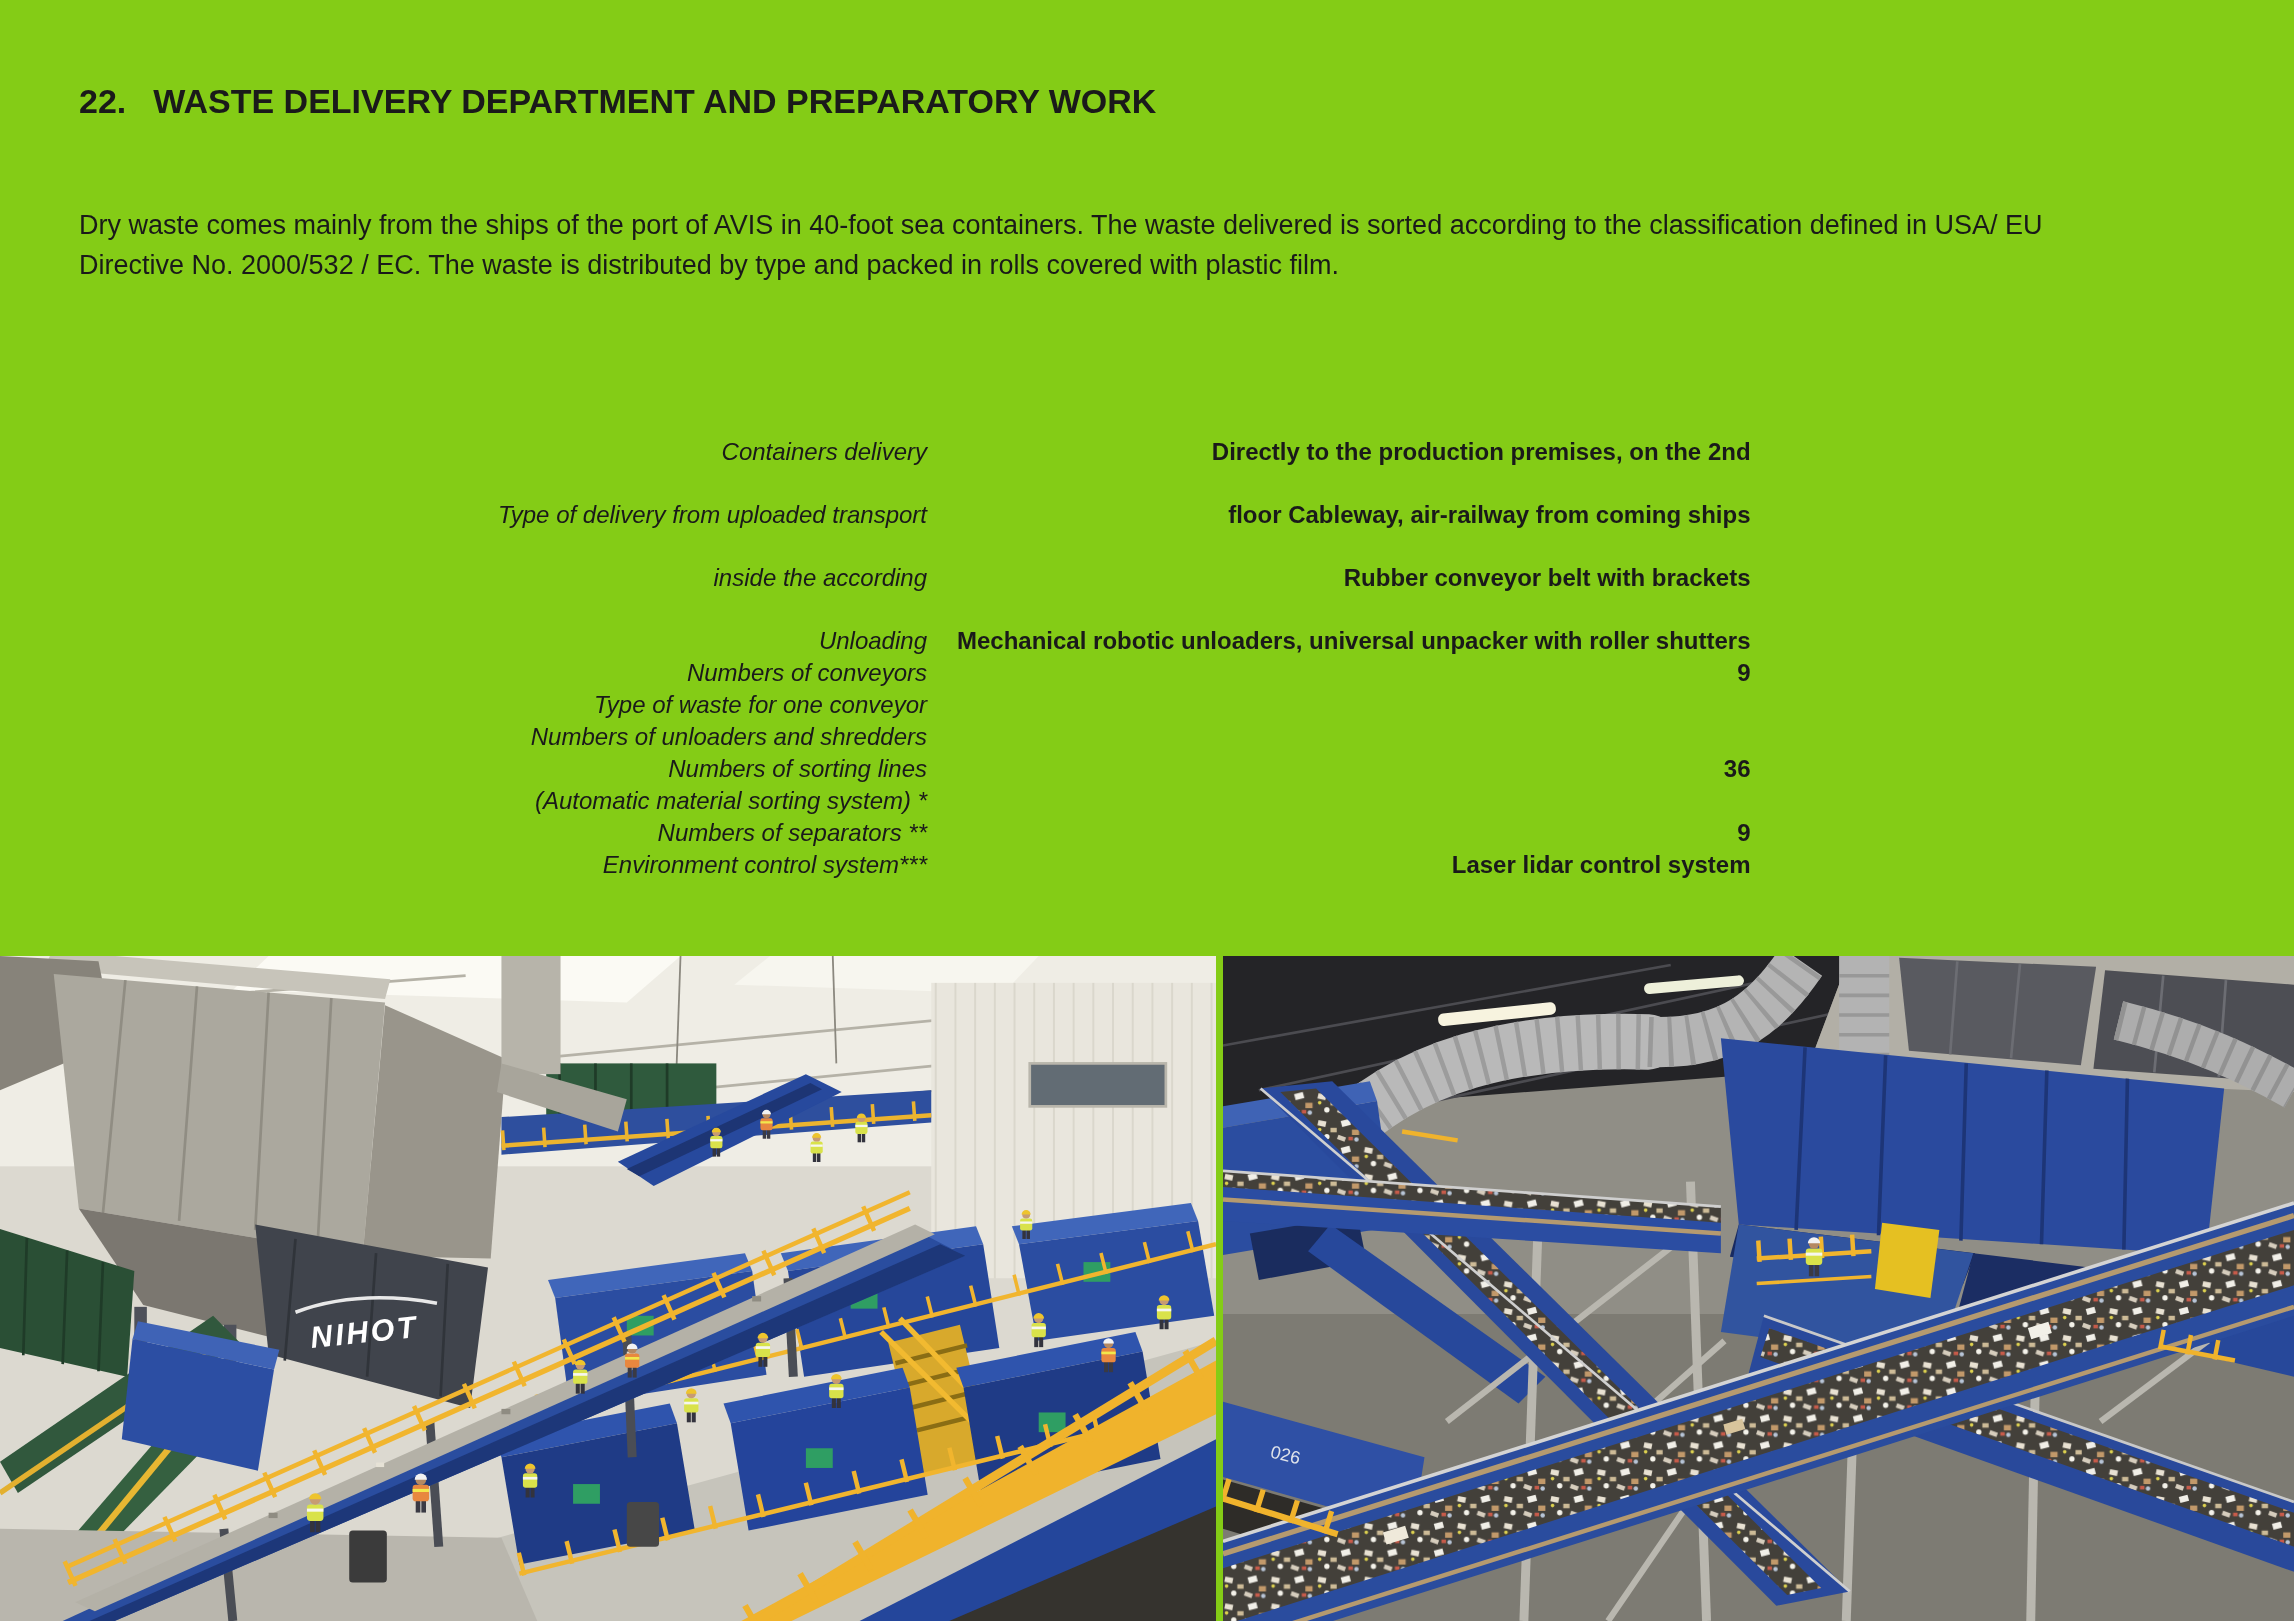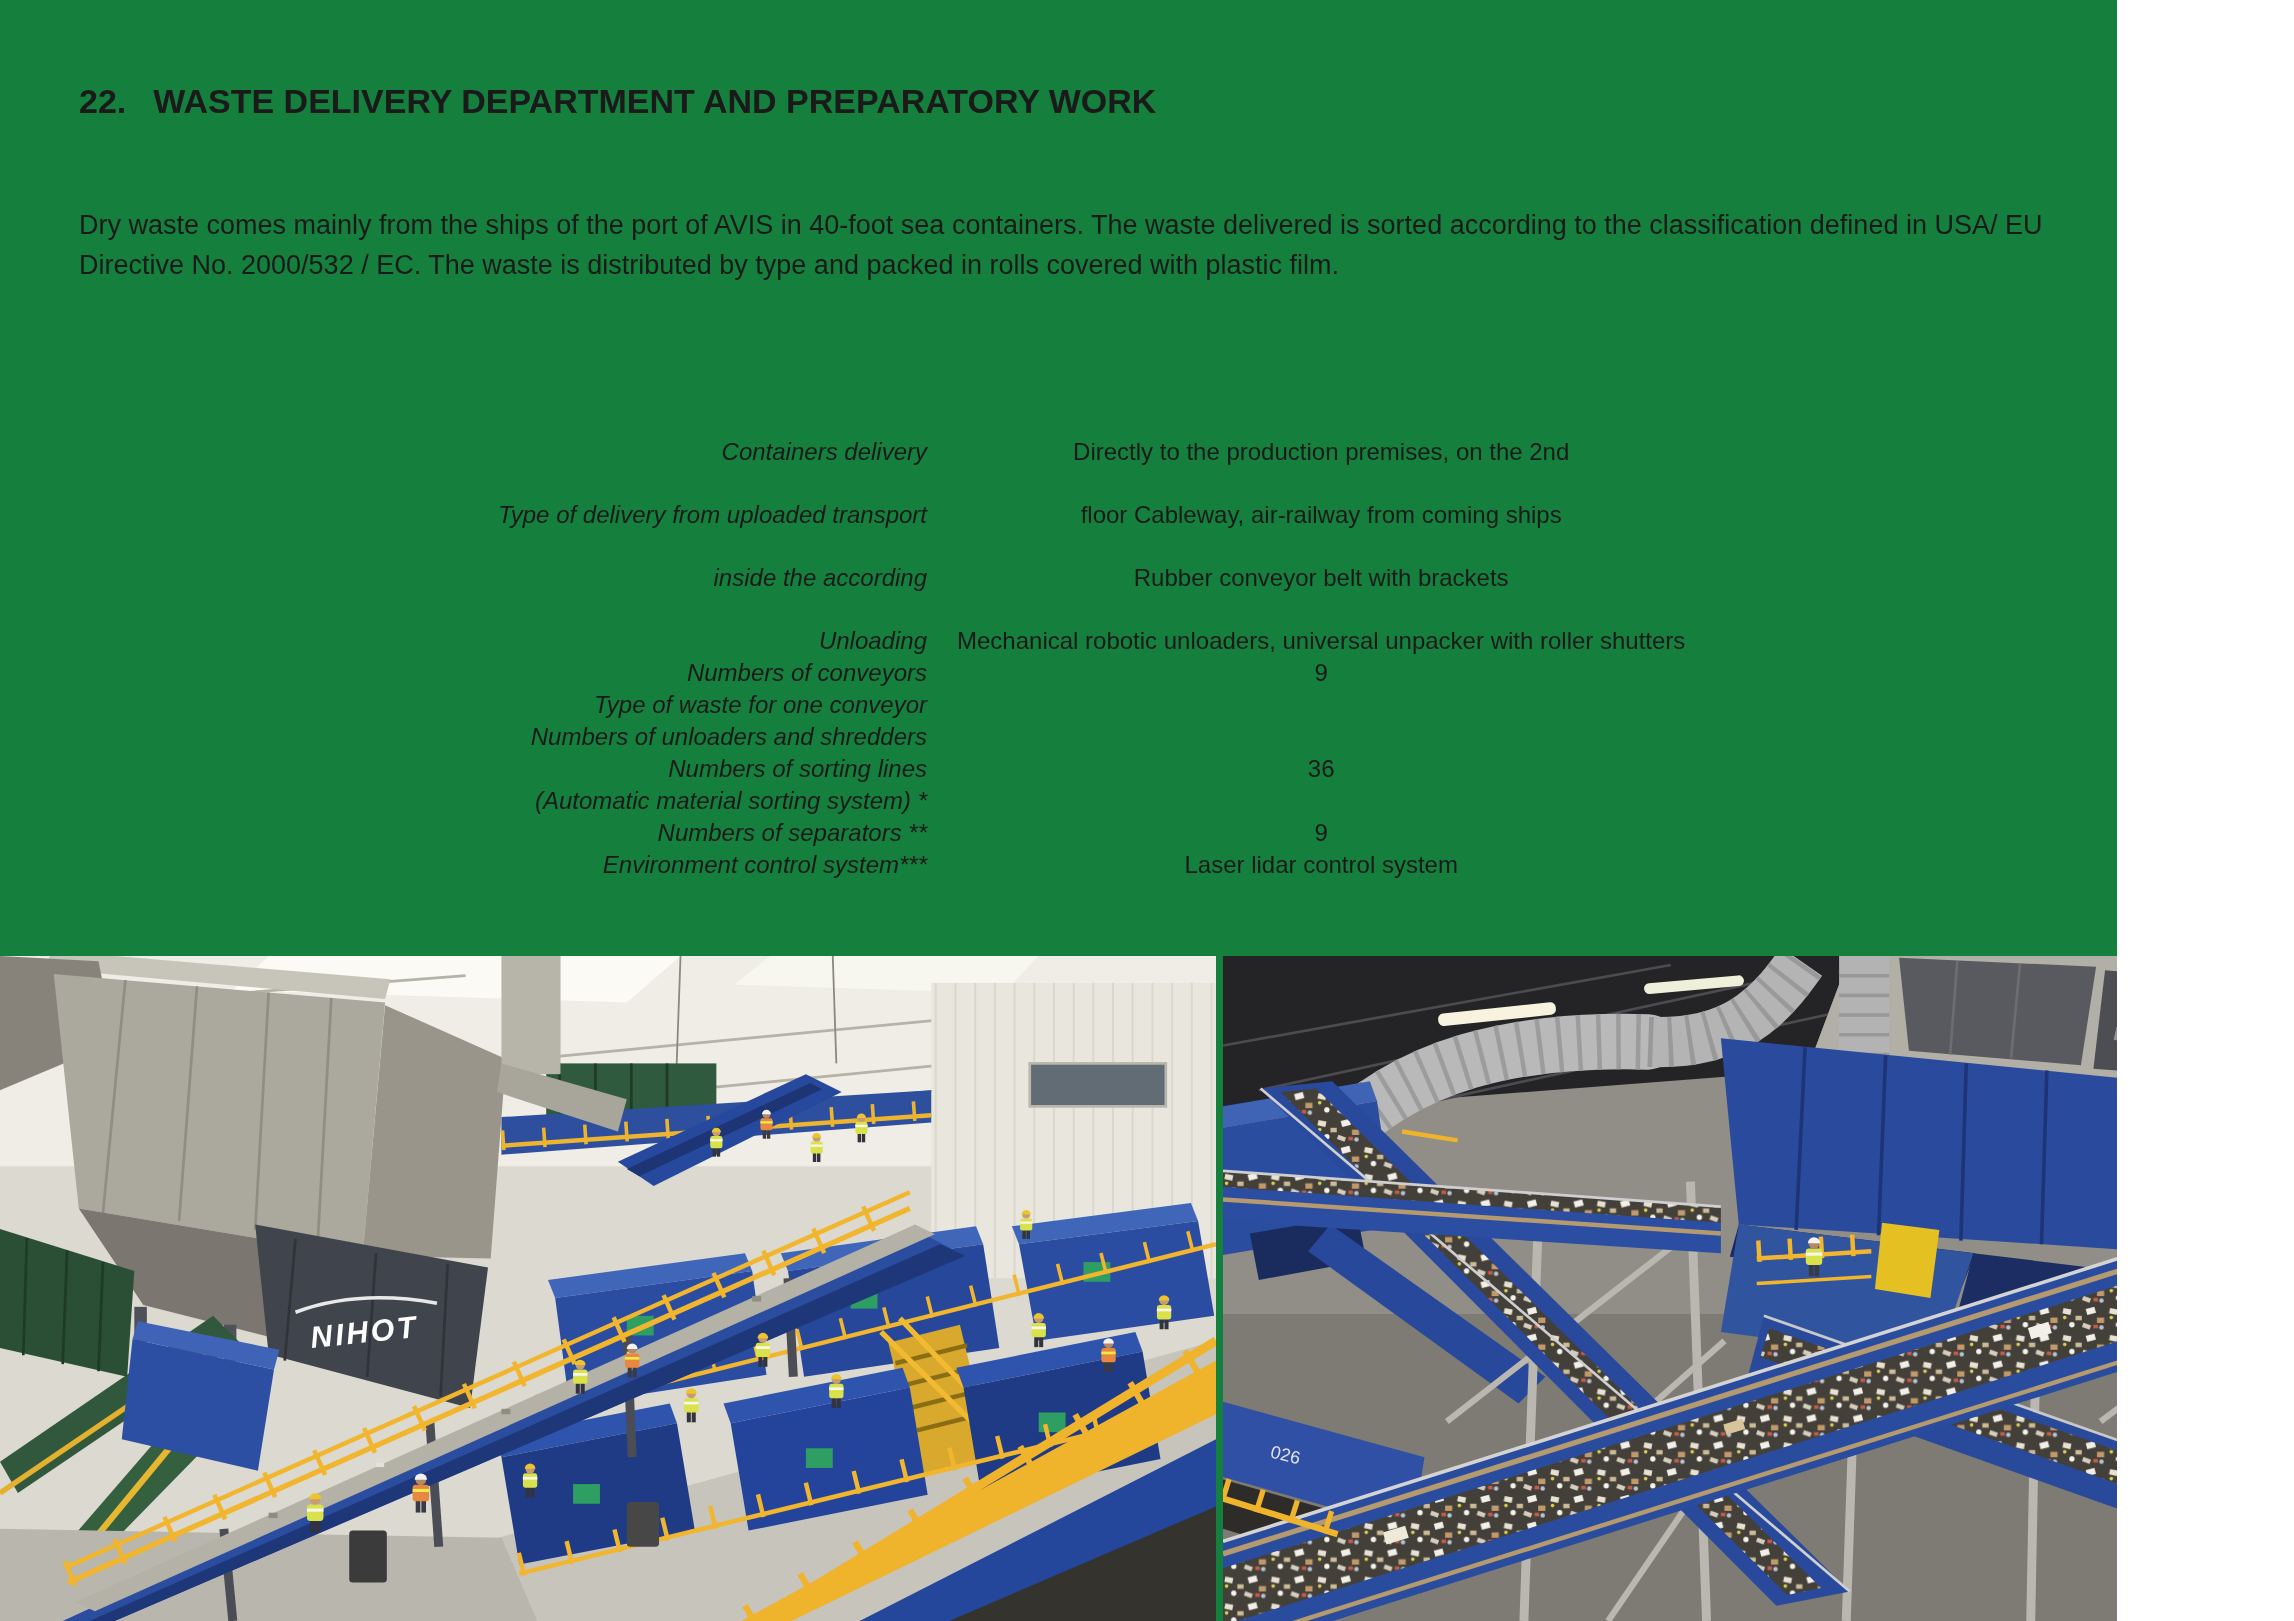--- a/index.html
+++ b/index.html
@@ -1,26 +1,26 @@
 <!DOCTYPE html>
 <html style="font-size:14.3px"><head>
 <meta charset="utf-8">
 <style>
   html,body{margin:0;padding:0;background:#ffffff;}
-  .page{position:relative;width:2117px;height:1621px;background:#15803d;overflow:hidden;
+  .page{position:relative;width:2294px;height:1621px;background:#84cc16;overflow:hidden;
         font-family:"Liberation Sans", sans-serif;color:#1a1a1a;}
   .heading{position:absolute;left:79px;top:83px;display:flex;align-items:baseline;
            font-weight:bold;font-size:34px;line-height:36px;letter-spacing:0px;white-space:nowrap;}
   .heading .num{margin-right:27px;}
   .intro{position:absolute;left:79px;top:205px;font-size:27px;line-height:40px;white-space:nowrap;}
   .specs{position:absolute;left:79px;top:436px;font-size:24px;line-height:32px;}
   .row{display:grid;grid-template-columns:848px auto;column-gap:30px;}
   .row.spaced{margin-bottom:31px;}
   .lbl{text-align:right;font-style:italic;}
-  .val{text-align:center;white-space:nowrap;}
+  .val{text-align:right;white-space:nowrap;font-weight:bold;}
   .photos{position:absolute;left:0;top:956px;width:2294px;height:665px;}
   .photo{position:absolute;top:0;height:665px;overflow:hidden;}
   .photo.left{left:0;width:1216px;}
   .photo.right{left:1223px;width:1071px;}
   .photo svg{display:block;width:100%;height:100%;}
 </style>
 </head>
 <body>
 
 <div class="page">

